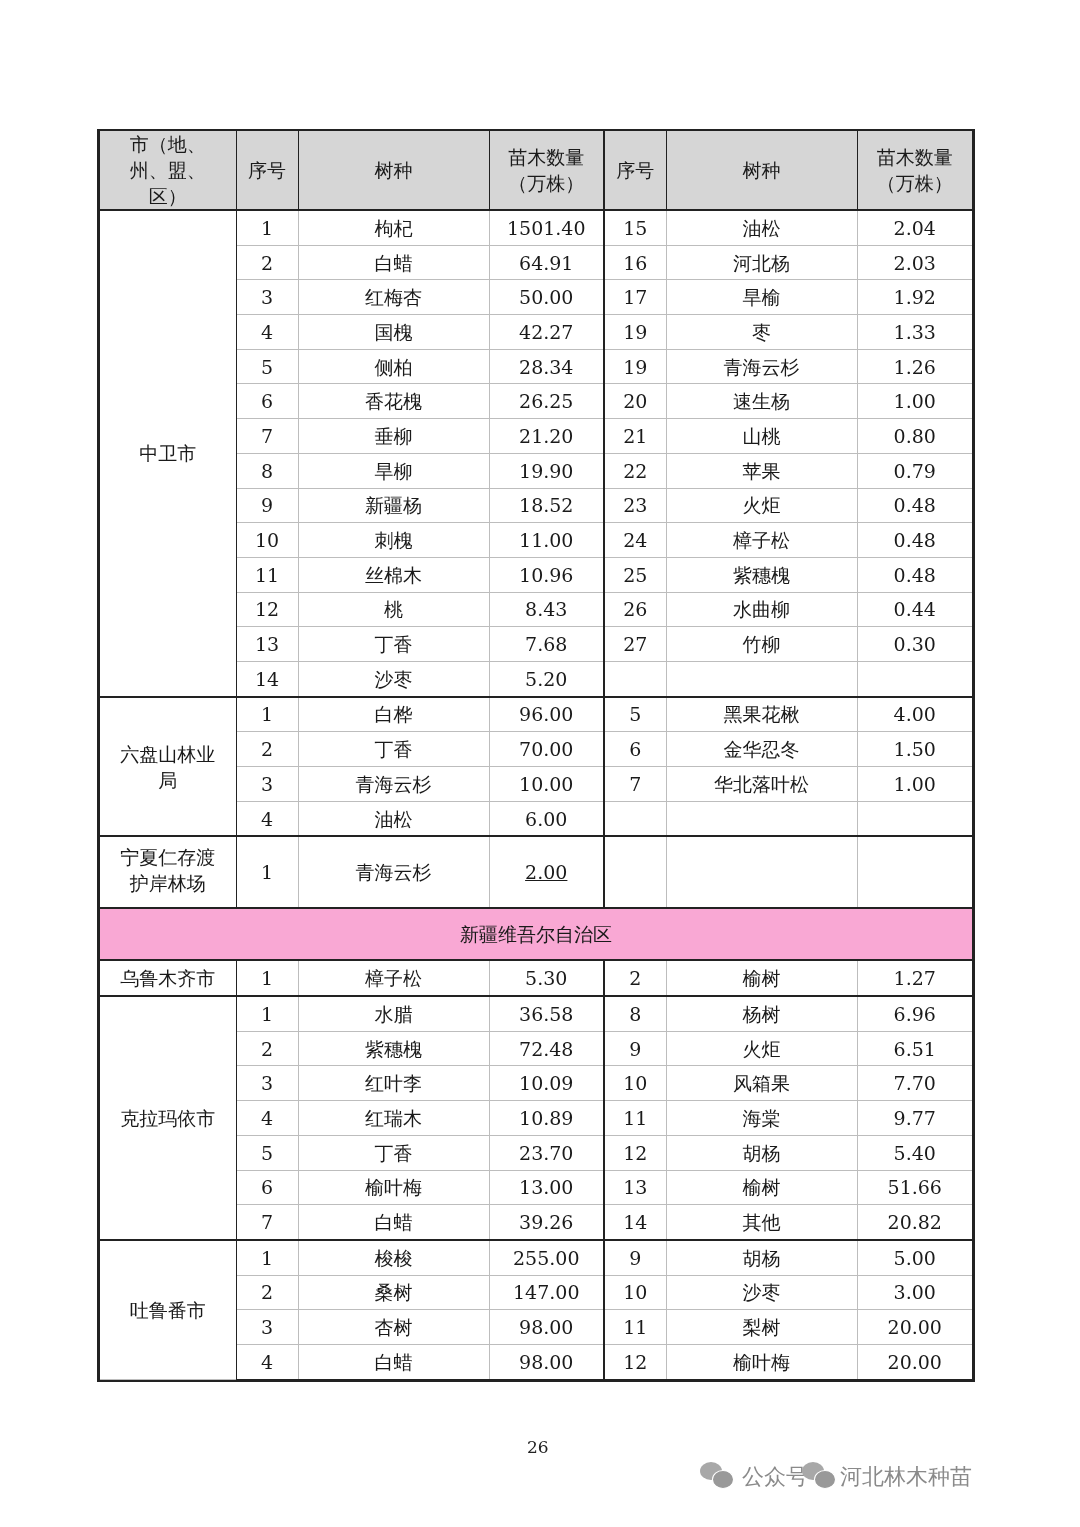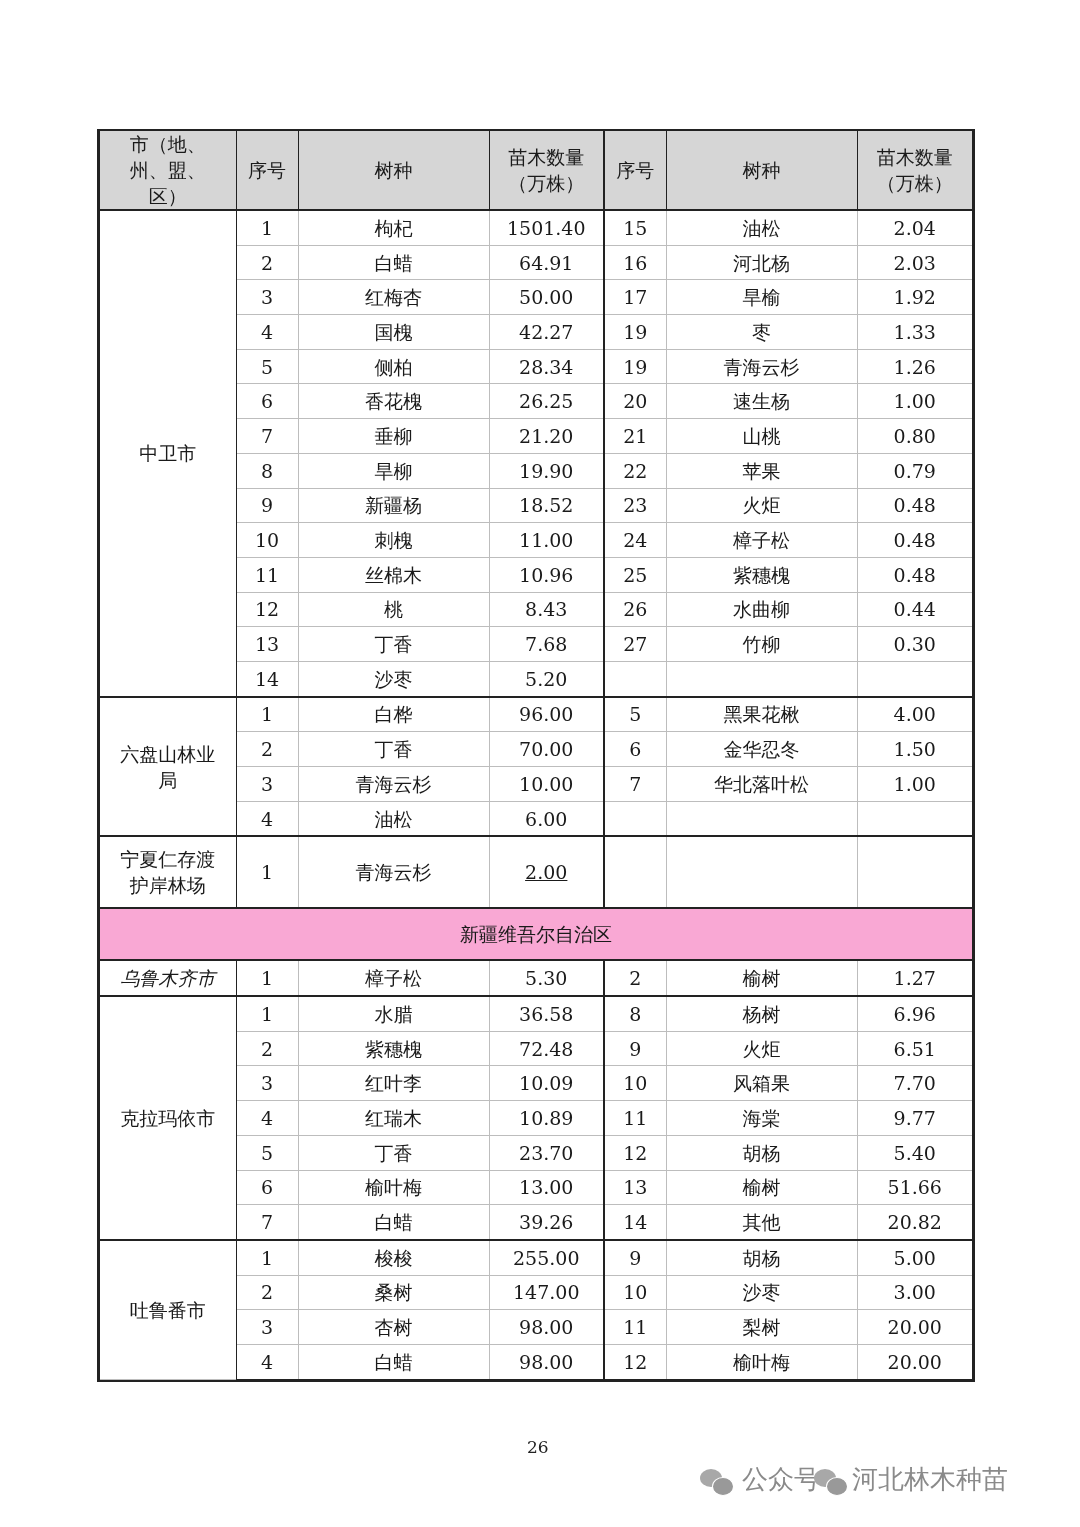--- a/index.html
+++ b/index.html
@@ -16,22 +16,22 @@
   td.group { border-right-color: #222 !important; border-left: 2px solid #222 !important; }
   td.qtyL { border-right: 2px solid #222 !important; }
   th.qtyL { border-right: 2px solid #222 !important; }
   td.qtyR { border-right: 2px solid #222 !important; }
   tr.sep td { border-top: 2px solid #222 !important; }
   tr.region td { background: #f9a8d4; height: 50px; border-top: 2px solid #222 !important;
                  border-left: 2px solid #222 !important; border-right: 2px solid #222 !important; }
   tr.last td { border-bottom: 2px solid #222 !important; }
   .grp-text { display: inline-block; line-height: 26px; }
   .page-num { position: absolute; left: 527px; top: 1437px; font-size: 17px; color: #222; }
-  .watermark { position: absolute; left: 700px; top: 1462px; display: flex; align-items: flex-end;
-               font-family: "DejaVu Sans", "Liberation Sans", sans-serif; font-size: 26px; color: #8a8a8a; }
+  .watermark { position: absolute; left: 700px; top: 1462px; display: flex; align-items: flex-start;
+               font-family: "DejaVu Sans", "Liberation Sans", sans-serif; font-size: 22px; color: #8a8a8a; }
   .wm-icon { width: 34px; height: 28px; position: relative; margin-right: 8px; }
   .wm-icon .b1 { position: absolute; left: 0; top: 0; width: 22px; height: 18px; border-radius: 50%; background: #a8a8a8; }
   .wm-icon .b2 { position: absolute; left: 12px; top: 8px; width: 20px; height: 17px; border-radius: 50%; background: #999; border: 1px solid #fff; }
   .wm-icon2 { margin-left: -6px; margin-right: 4px; }
 </style>
 </head>
 <body>
 
 <div class="page">
   <table class="tbl outer">
@@ -196,33 +196,33 @@
         </tr>
         <tr class="row">
           <td>4</td>
           <td>油松</td>
           <td class="qtyL">6.00</td>
           <td></td>
           <td></td>
           <td class="qtyR"></td>
         </tr>
         <tr class="row sep">
-          <td rowspan="1" class="group"><span class="grp-text" style="width: 112px;">宁夏仁存渡护岸林场</span></td>
+          <td rowspan="1" class="group"><span class="grp-text" style="width: 112px; font-family: Liberation Mono, monospace;">宁夏仁存渡护岸林场</span></td>
           <td style="height: 70px;">1</td>
           <td style="height: 70px;">青海云杉</td>
           <td class="qtyL" style="height: 70px; text-decoration: underline;">2.00</td>
           <td style="height: 70px;"></td>
           <td style="height: 70px;"></td>
           <td class="qtyR" style="height: 70px;"></td>
         </tr>
         <tr class="region">
           <td colspan="7">新疆维吾尔自治区</td>
         </tr>
         <tr class="row sep">
-          <td rowspan="1" class="group"><span class="grp-text" style="width: 112px; font-style: italic;">乌鲁木齐市</span></td>
+          <td rowspan="1" class="group"><span class="grp-text" style="width: 112px;">乌鲁木齐市</span></td>
           <td>1</td>
           <td>樟子松</td>
           <td class="qtyL">5.30</td>
           <td>2</td>
           <td>榆树</td>
           <td class="qtyR">1.27</td>
         </tr>
         <tr class="row sep">
           <td rowspan="7" class="group"><span class="grp-text" style="width: 112px;">克拉玛依市</span></td>
           <td>1</td>

